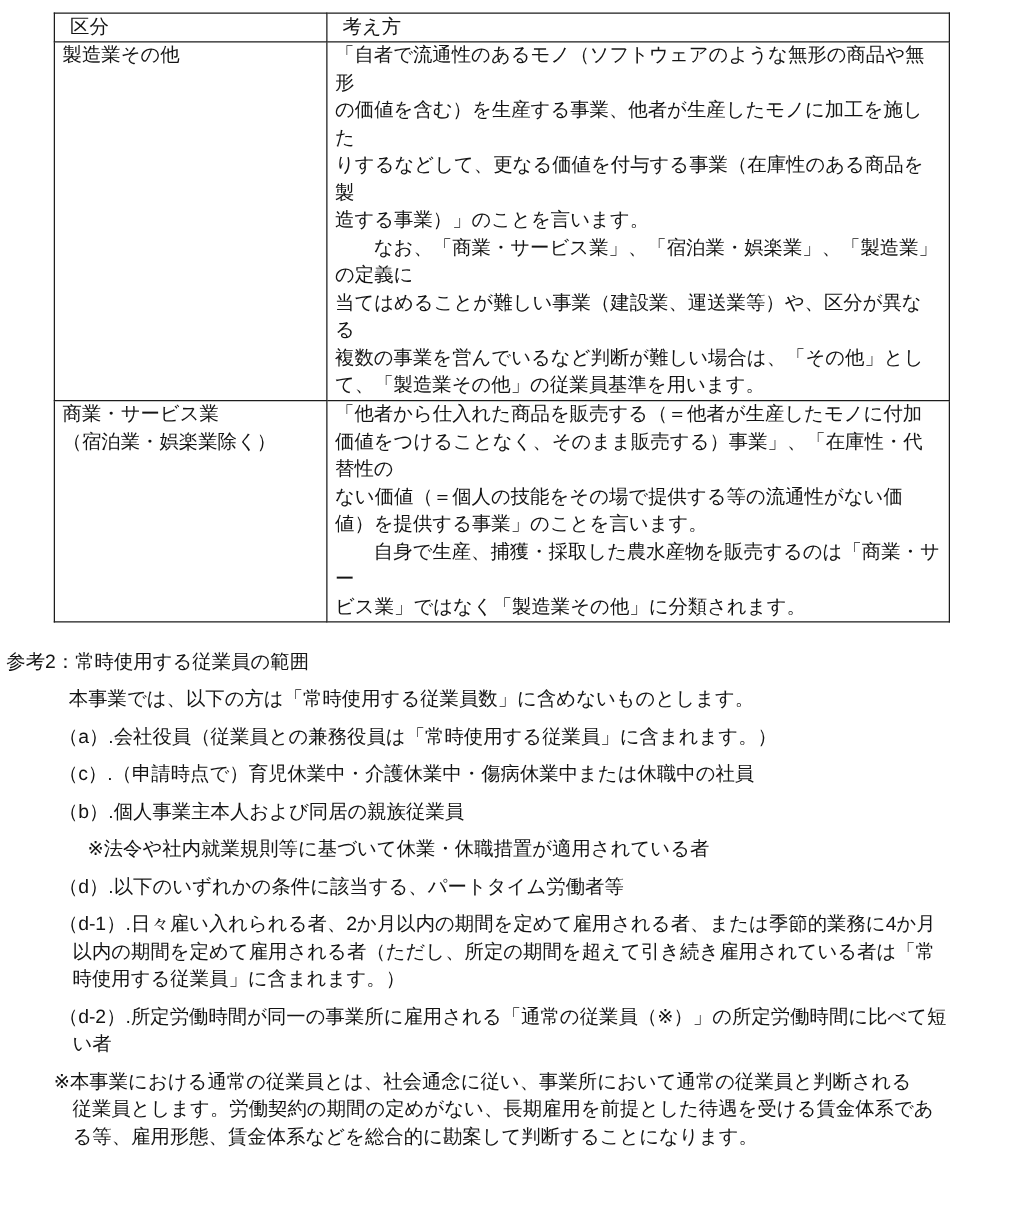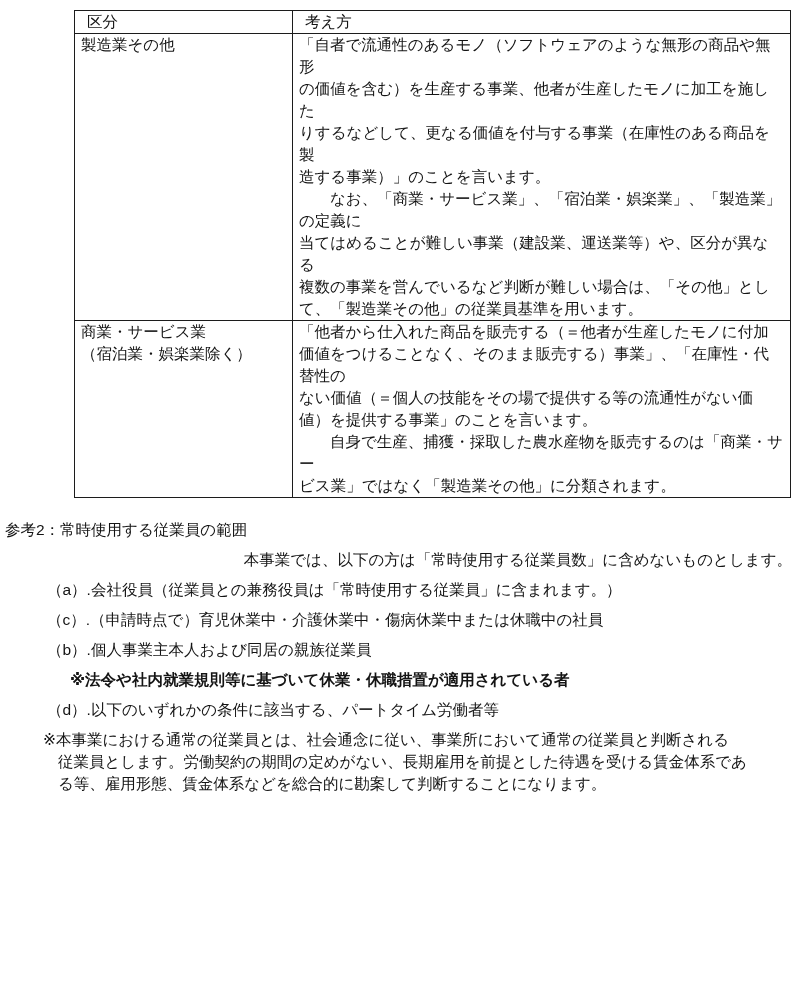--- a/index.html
+++ b/index.html
@@ -18,21 +18,21 @@
   .page {
     position: relative;
     width: 810px;
     height: 985px;
     padding-top: 10px;
     box-sizing: border-box;
   }
   
   table.def-table {
     border-collapse: collapse;
-    margin-left: 74px;
+    margin-left: 43px;
     width: 716px;
     table-layout: fixed;
   }
   table.def-table th,
   table.def-table td {
     border: 1.5px solid #1c1c1c;
     vertical-align: top;
     text-align: left;
     font-weight: normal;
     padding: 0 6px;
@@ -63,22 +63,22 @@
   }
   .ref2-body {
     margin-left: 47px;
     width: 745px;
   }
   .ref2-body .blk {
     margin: 0 0 8px 0;
     line-height: 22px;
     white-space: pre-line;
   }
-  .blk.intro   { margin-left: 8px; text-align: right; }
-  .blk.note-c  { margin-left: 23px; font-weight: bold; }
+  .blk.intro   { margin-left: 8px; }
+  .blk.note-c  { margin-left: 23px; }
   .blk.hang    { padding-left: 11px; text-indent: -11px; }
   .blk.note-x  { margin-left: -4px; padding-left: 15px; text-indent: -15px; }
 </style>
 </head>
 <body>
 
 <div class="page">
 
   <table class="def-table">
     <colgroup>
@@ -117,19 +117,24 @@
 
   <div class="ref2-heading">参考2：常時使用する従業員の範囲</div>
 
   <div class="ref2-body">
     <div class="blk intro">本事業では、以下の方は「常時使用する従業員数」に含めないものとします。</div>
     <div class="blk">（a）.会社役員（従業員との兼務役員は「常時使用する従業員」に含まれます。）</div>
     <div class="blk">（c）.（申請時点で）育児休業中・介護休業中・傷病休業中または休職中の社員</div>
     <div class="blk">（b）.個人事業主本人および同居の親族従業員</div>
     <div class="blk note-c">※法令や社内就業規則等に基づいて休業・休職措置が適用されている者</div>
     <div class="blk">（d）.以下のいずれかの条件に該当する、パートタイム労働者等</div>
+    <div class="blk hang">（d-1）.日々雇い入れられる者、2か月以内の期間を定めて雇用される者、または季節的業務に4か月
+以内の期間を定めて雇用される者（ただし、所定の期間を超えて引き続き雇用されている者は「常
+時使用する従業員」に含まれます。）</div>
+    <div class="blk hang">（d-2）.所定労働時間が同一の事業所に雇用される「通常の従業員（※）」の所定労働時間に比べて短
+い者</div>
     <div class="blk note-x">※本事業における通常の従業員とは、社会通念に従い、事業所において通常の従業員と判断される
 従業員とします。労働契約の期間の定めがない、長期雇用を前提とした待遇を受ける賃金体系であ
 る等、雇用形態、賃金体系などを総合的に勘案して判断することになります。</div>
 
   </div>
 
 </div>
 
 </body></html>

